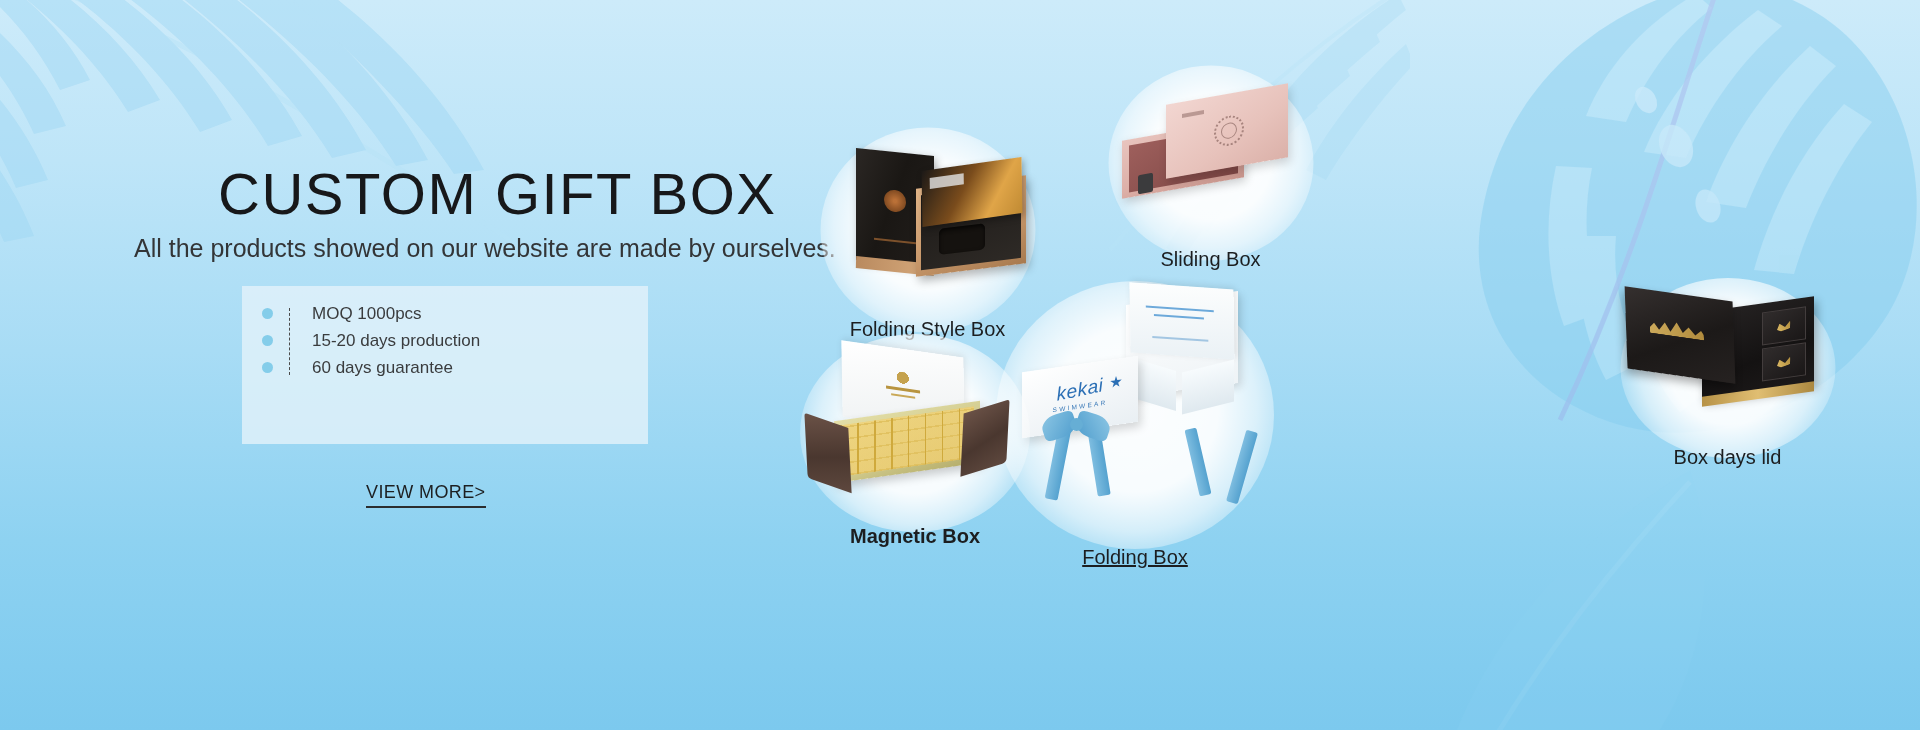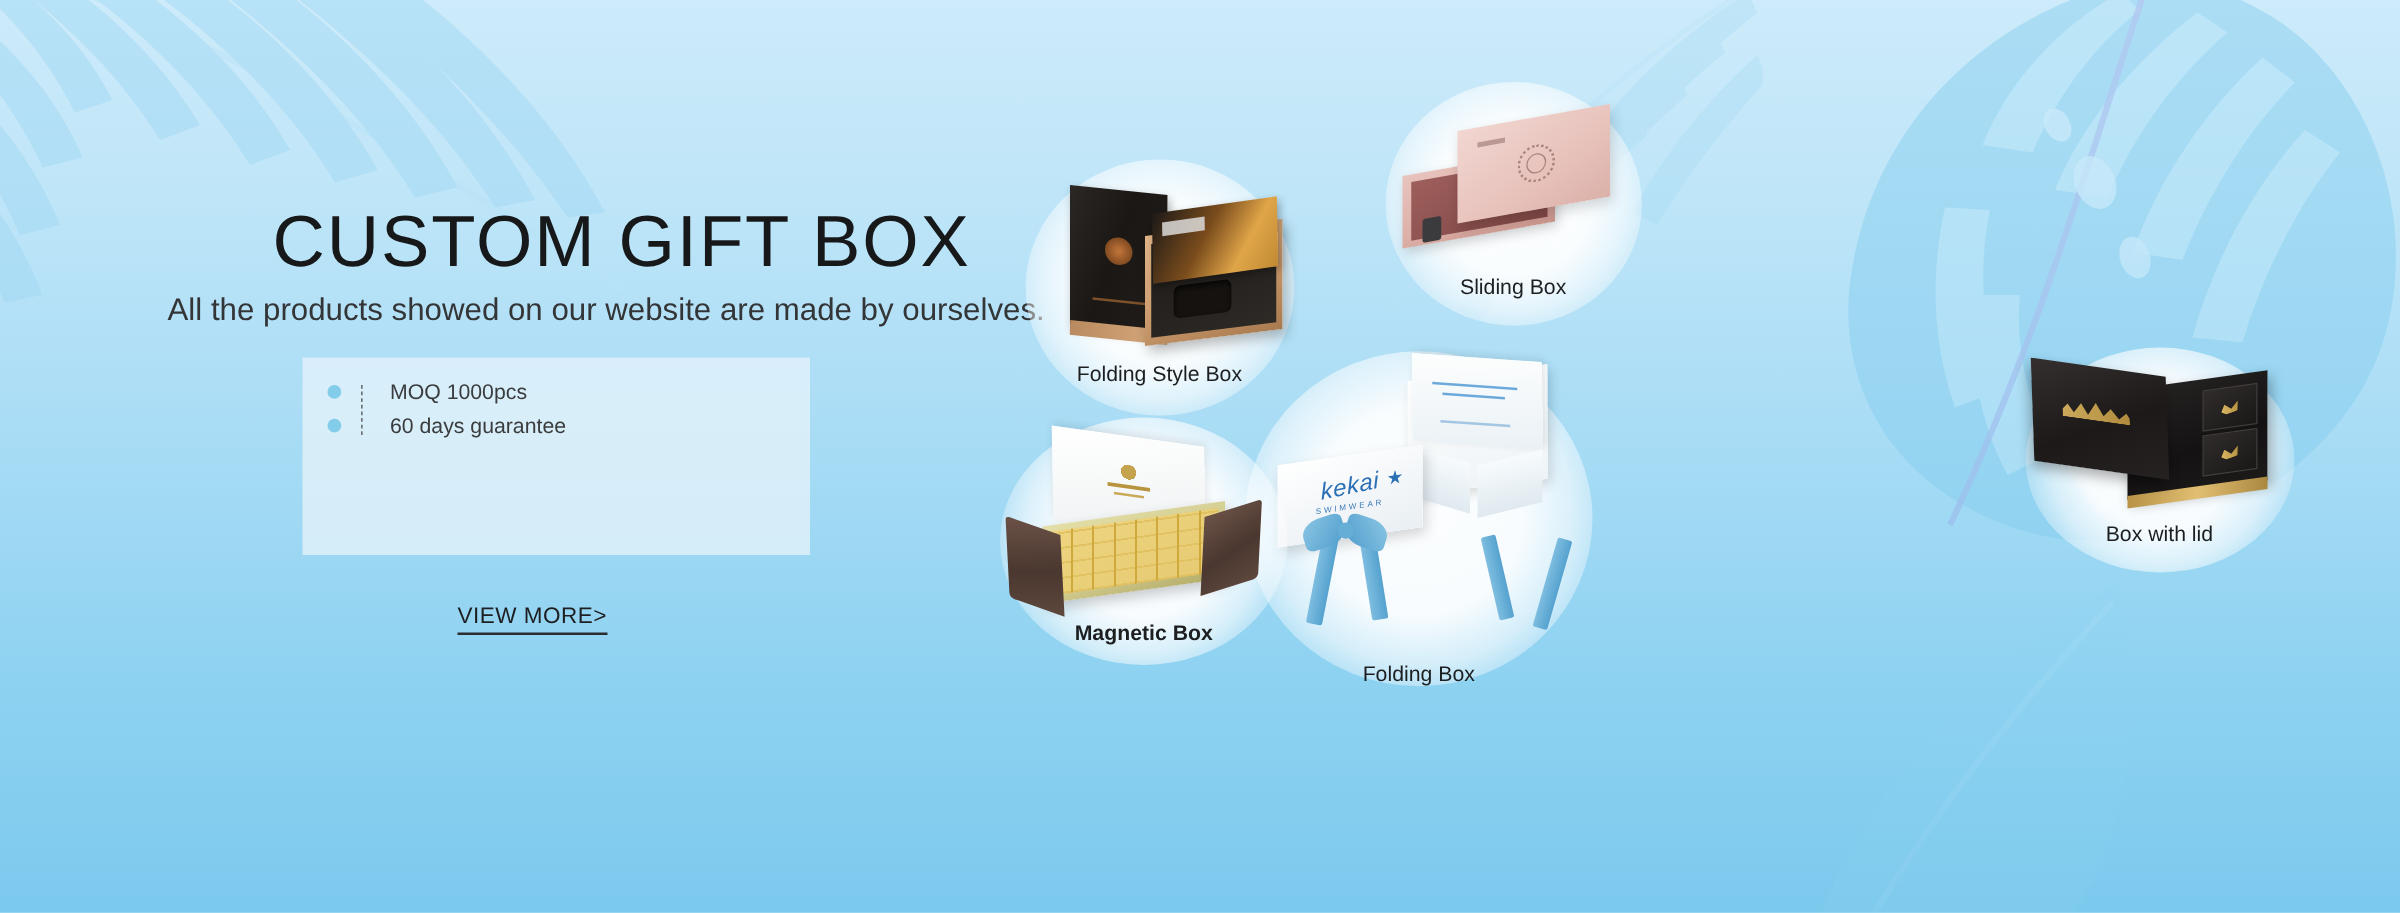--- a/index.html
+++ b/index.html
@@ -81,22 +81,23 @@
       rgba(255,255,255,.97) 0%,
       rgba(255,255,255,.93) 42%,
       rgba(255,255,255,.62) 62%,
       rgba(255,255,255,.18) 79%,
       rgba(255,255,255,0) 92%);
     pointer-events:none;
   }
   .caption {
     position:absolute; left:50%;
     transform:translateX(-50%);
-    font-size:17px; color:#1c1e20;
+    font-size:20px; color:#1c1e20;
     white-space:nowrap;
+    margin-top:28px;
   }
   .stage { position:absolute; left:0; top:0; width:100%; height:100%; }
 
   
   #p-custom { left:820px; top:130px; width:215px; height:200px; }
   #p-custom .splash { width:215px; height:205px; }
   #p-custom .caption { top:160px; }
   .csb-lid {
     position:absolute; left:36px; top:22px;
     width:78px; height:112px;
@@ -239,21 +240,21 @@
     width:54px; height:15px;
     background:linear-gradient(90deg,#caa css, #caa957);
     background:linear-gradient(90deg,#d4b05e,#b8913f);
     clip-path:polygon(0 62%,8% 30%,17% 72%,28% 18%,38% 74%,50% 6%,61% 70%,72% 28%,84% 76%,95% 40%,100% 66%,100% 100%,0 100%);
     opacity:.95;
   }
 
   
   #p-folding { left:1000px; top:280px; width:270px; height:270px; }
   #p-folding .splash { width:278px; height:268px; }
-  #p-folding .caption { top:250px; }
+  #p-folding .caption { top:238px;text-decoration:underline; }
   .fld-open {
     position:absolute; left:126px; top:18px;
     width:112px; height:92px;
     background:linear-gradient(170deg,#ffffff,#eef3f6);
     transform:skewY(-7deg);
     box-shadow:3px 4px 9px rgba(0,0,0,.14);
   }
   .fld-open-lid {
     position:absolute; left:130px; top:6px;
     width:104px; height:70px;
@@ -436,20 +437,24 @@
     <p class="subhead">All the products showed on our website are made by ourselves.</p>
 
     <div class="feature-box">
       <ul class="feature-list">
         <li class="feature-item">
           <span class="bullet"></span>
           <span class="feature-text">MOQ 1000pcs</span>
         </li>
         <li class="feature-item">
           <span class="bullet"></span>
+          <span class="feature-text">15-20 days production</span>
+        </li>
+        <li class="feature-item">
+          <span class="bullet"></span>
           <span class="feature-text">60 days guarantee</span>
         </li>
       </ul>
     </div>
 
     <a class="view-more" href="#">VIEW MORE&gt;</a>
   </div>
 
   <div class="product" id="p-custom">
     <div class="splash"></div>
@@ -490,21 +495,21 @@
     <div class="stage">
       <div class="bwl-base">
         <div class="bwl-rim"></div>
         <div class="bwl-cell c1"></div>
         <div class="bwl-cell c2"></div>
       </div>
       <div class="bwl-lid">
         <div class="bwl-logo"></div>
       </div>
     </div>
-    <div class="caption">Box with lid</div>
+    <div class="caption">Box days lid</div>
   </div>
 
   <div class="product" id="p-folding">
     <div class="splash"></div>
     <div class="stage">
       <div class="fld-open"></div>
       <div class="fld-open-lid">
         <div class="fld-msg"></div>
         <div class="fld-url"></div>
       </div>

